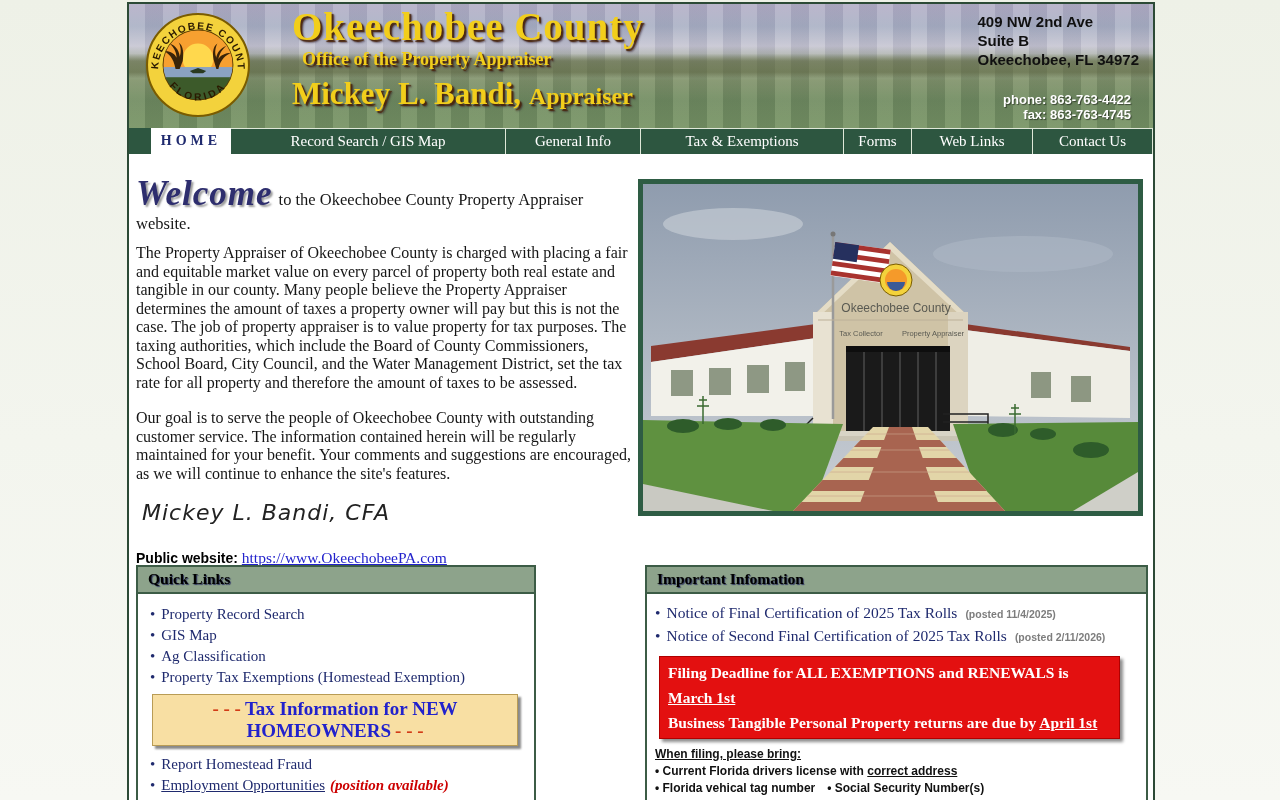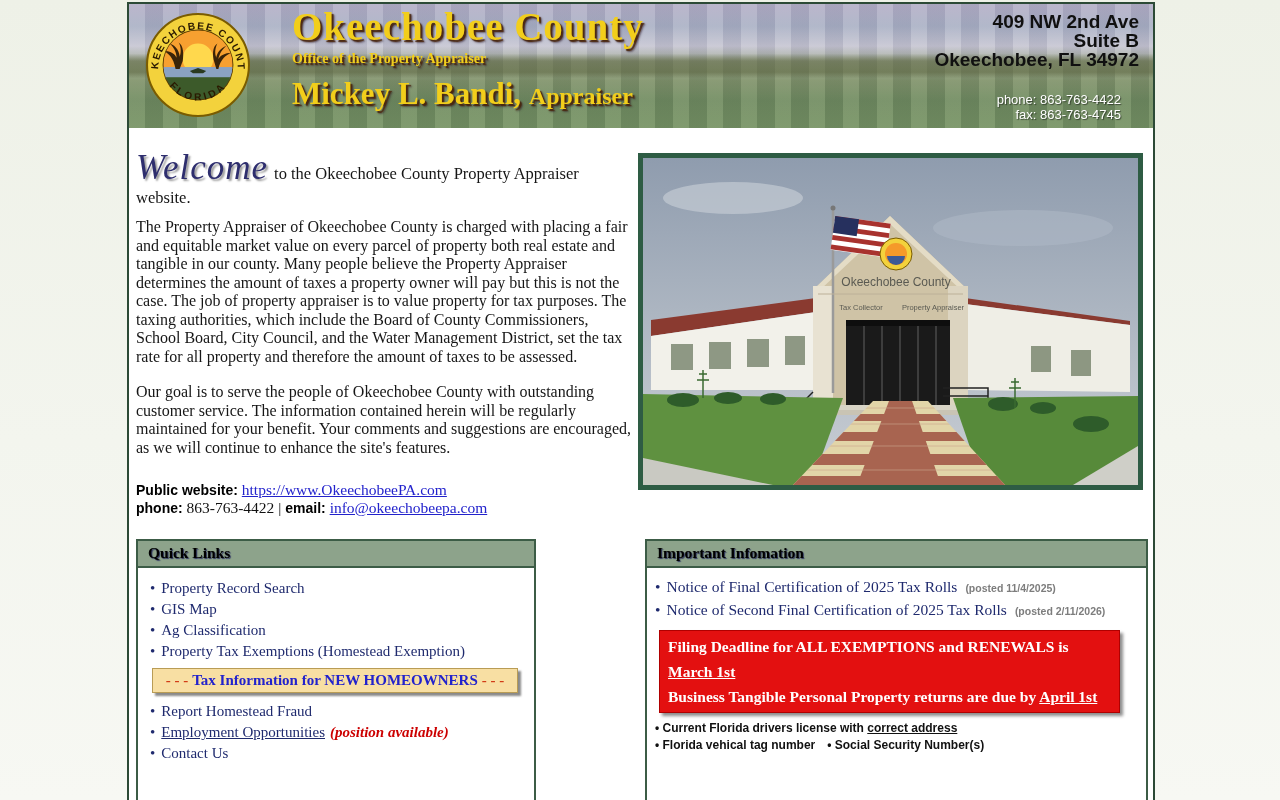--- a/index.html
+++ b/index.html
@@ -10,27 +10,27 @@
   
   .banner{position:relative;height:124px;flex:0 0 124px;overflow:hidden;
     background:
       linear-gradient(180deg,rgba(0,0,0,0) 0 40%,rgba(86,96,56,.55) 46% 55%,rgba(0,0,0,0) 60%),
       repeating-linear-gradient(90deg,rgba(255,255,255,.10) 0 16px,rgba(40,40,80,.08) 16px 34px),
       linear-gradient(180deg,#b3aec6 0%,#a9b0c4 18%,#c6c5d2 34%,#98a38b 48%,#7d9066 62%,#6d895c 78%,#73905f 100%);}
   .seal{position:absolute;left:16px;top:8px;width:106px;height:106px;}
   .banner-titles{position:absolute;left:163px;top:2px;white-space:nowrap;}
   .t-gold{color:#f2ce1b;font-weight:bold;text-shadow:2px 2px 1px rgba(74,38,14,.95),3px 3px 2px rgba(40,20,40,.5);}
   .title1{font-size:39px;line-height:42px;letter-spacing:1px;}
-  .title2{font-size:14px;line-height:22px;margin-left:0;}
+  .title2{font-size:18px;line-height:22px;margin-left:10px;}
   .title3{font-size:31px;line-height:40px;margin-top:4px;}
   .title3 .role{font-size:24px;}
-  .banner-address{position:absolute;right:14px;top:8px;text-align:right;
-    font-family:"Liberation Sans",sans-serif;font-weight:bold;font-size:19px;line-height:19px;color:#101010;}
-  .banner-phones{position:absolute;right:32px;top:88px;text-align:right;
-    font-family:"Liberation Sans",sans-serif;font-weight:normal;font-size:13px;line-height:15px;color:#ffffff;
+  .banner-address{position:absolute;right:14px;top:8px;
+    font-family:"Liberation Sans",sans-serif;font-weight:bold;font-size:15px;line-height:19px;color:#101010;}
+  .banner-phones{position:absolute;right:22px;top:88px;text-align:right;
+    font-family:"Liberation Sans",sans-serif;font-weight:bold;font-size:13px;line-height:15px;color:#ffffff;
     text-shadow:1px 1px 1px rgba(0,0,0,.5);}
   
   .nav{height:26px;flex:0 0 26px;background:#2d5640;display:flex;align-items:stretch;}
   .nav .spacer{width:22px;flex:0 0 22px;}
   .nav-item{display:flex;align-items:center;justify-content:center;color:#fff;
     font-size:15px;cursor:pointer;border-left:1px solid #dfe8d8;border-right:1px solid #dfe8d8;
     border-top:1px solid #dfe8d8;box-sizing:border-box;}
   .nav-item + .nav-item{border-left:none;}
   .nav-item.active{background:#ffffff;color:#1f2a6e;font-weight:bold;font-size:14px;
     letter-spacing:4px;border:none;}
@@ -38,21 +38,21 @@
   .w-rs{width:275px;flex:0 0 275px;}
   .w-gi{width:135px;flex:0 0 135px;}
   .w-te{width:203px;flex:0 0 203px;}
   .w-fo{width:68px;flex:0 0 68px;}
   .w-wl{width:121px;flex:0 0 121px;}
   .w-cu{width:120px;flex:0 0 120px;}
   
   .main{position:relative;flex:1 1 auto;overflow:hidden;}
   .left-col{position:absolute;left:7px;top:20px;width:500px;color:#161616;}
   .welcome-line{margin:0 0 10px 0;font-size:16.5px;}
-  .welcome-script{font-size:35px;font-weight:normal;font-style:italic;color:#2e2e6e;
+  .welcome-script{font-size:35px;font-weight:bold;font-style:italic;color:#2e2e6e;
     letter-spacing:1px;text-shadow:2px 2px 2px #9a9a9a;margin-right:6px;}
   .para{margin:0 0 17px 0;font-size:16px;line-height:18.5px;text-align:left;}
   .closing{margin:0;font-size:16px;line-height:20px;}
   .signature{margin:2px 0 0 6px;font-family:"DejaVu Sans",sans-serif;font-style:italic;
     font-size:22px;letter-spacing:1px;color:#222;}
   .contact-lines{margin-top:24px;font-size:14px;font-family:"Liberation Sans",sans-serif;line-height:17px;}
   .contact-lines .lbl{font-weight:bold;color:#000;}
   .contact-lines .val{font-family:"Liberation Serif",serif;font-size:15.5px;color:#111;}
   a.blue-link{color:#2222cc;text-decoration:underline;cursor:pointer;font-family:"Liberation Serif",serif;font-size:15.5px;}
   
@@ -64,21 +64,21 @@
   .ibox{left:516px;width:503px;height:600px;}
   .box-header{background:#8da38b;color:#000000;font-weight:bold;font-size:15.5px;
     padding:3px 10px 4px 10px;border-bottom:2px solid #3c5c46;
     text-shadow:1px 1px 1px #333a63;}
   .qbody{padding:10px 10px 8px 12px;}
   .qitem{font-size:15px;line-height:21px;color:#1f2a6e;cursor:pointer;}
   .qitem .dot{margin-right:6px;color:#1f2a6e;}
   .underlined{text-decoration:underline;}
   .pos-note{color:#cc0000;font-style:italic;font-weight:bold;margin-left:5px;}
   .tax-btn{display:block;margin:6px 6px 8px 2px;background:#f8dfa3;border:1px solid #b99c55;
-    box-shadow:3px 3px 2px #8a8a8a;text-align:center;padding:3px 6px;font-size:15px;
+    box-shadow:3px 3px 2px #8a8a8a;text-align:center;padding:3px 6px;font-size:19px;
     font-weight:bold;cursor:pointer;}
   .tax-btn .dashes{color:#d23b16;}
   .tax-btn .mid{color:#2222cc;margin:0 4px;}
   .ibody{padding:8px 10px 8px 8px;}
   .notice{font-size:15.5px;line-height:21px;color:#1f2a6e;cursor:pointer;}
   .notice .dot{margin-right:6px;}
   .posted{font-family:"Liberation Sans",sans-serif;font-size:10.5px;font-weight:bold;
     color:#7d7d7d;margin-left:8px;}
   .deadline{margin:8px 16px 8px 4px;background:#e31010;color:#ffffff;font-weight:bold;
     font-size:15.5px;line-height:25px;padding:3px 8px;box-shadow:3px 3px 3px #8d8d8d;
@@ -136,29 +136,40 @@
       <div>409 NW 2nd Ave</div>
       <div>Suite B</div>
       <div>Okeechobee, FL 34972</div>
     </div>
     <div class="banner-phones">
       <div>phone: 863-763-4422</div>
       <div>fax: 863-763-4745</div>
     </div>
   </div>
 
+  <div class="nav">
+    <div class="spacer"></div>
+    <div class="nav-item active w-home">HOME</div>
+    <div class="nav-item w-rs">Record Search / GIS Map</div>
+    <div class="nav-item w-gi">General Info</div>
+    <div class="nav-item w-te">Tax &amp; Exemptions</div>
+    <div class="nav-item w-fo">Forms</div>
+    <div class="nav-item w-wl">Web Links</div>
+    <div class="nav-item w-cu">Contact Us</div>
+  </div>
 
   <div class="main">
 
     <div class="left-col">
       <div class="welcome-line">
         <span class="welcome-script">Welcome</span><span>to the Okeechobee County Property Appraiser website.</span>
       </div>
       <p class="para">The Property Appraiser of Okeechobee County is charged with placing a fair and equitable market value on every parcel of property both real estate and tangible in our county. Many people believe the Property Appraiser determines the amount of taxes a property owner will pay but this is not the case. The job of property appraiser is to value property for tax purposes. The taxing authorities, which include the Board of County Commissioners, School Board, City Council, and the Water Management District, set the tax rate for all property and therefore the amount of taxes to be assessed.</p>
       <p class="para">Our goal is to serve the people of Okeechobee County with outstanding customer service. The information contained herein will be regularly maintained for your benefit. Your comments and suggestions are encouraged, as we will continue to enhance the site's features.</p>
+      <div class="signature">Mickey L. Bandi, CFA</div>
       <div class="contact-lines">
         <div>
           <span class="lbl">Public website:</span>
           <a class="blue-link">https://www.OkeechobeePA.com</a>
         </div>
         <div>
           <span class="lbl">phone:</span>
           <span class="val">863-763-4422</span>
           <span class="val">|</span>
           <span class="lbl">email:</span>
@@ -309,20 +320,21 @@
 
         <div class="deadline">
           <div>
             <span>Filing Deadline for ALL EXEMPTIONS and RENEWALS is </span><span class="underlined">March 1st</span>
           </div>
           <div>
             <span>Business Tangible Personal Property returns are due by </span><span class="underlined">April 1st</span>
           </div>
         </div>
 
+        <div class="small-bold bring-title">When filing, please bring:</div>
         <div class="small-bold bring-item">
           <span>• Current Florida drivers license with </span><span class="u">correct address</span>
         </div>
         <div class="small-bold bring-item">
           <span>• Florida vehical tag number</span><span class="bring-sep"></span><span>• Social Security Number(s)</span>
         </div>
 
       </div>
     </div>
 

